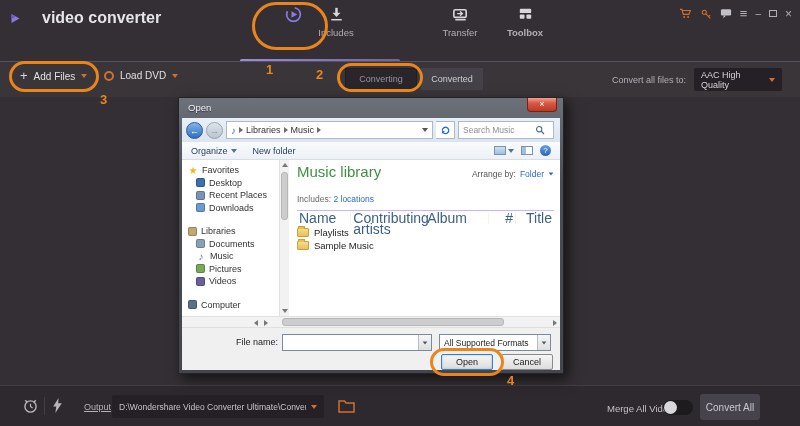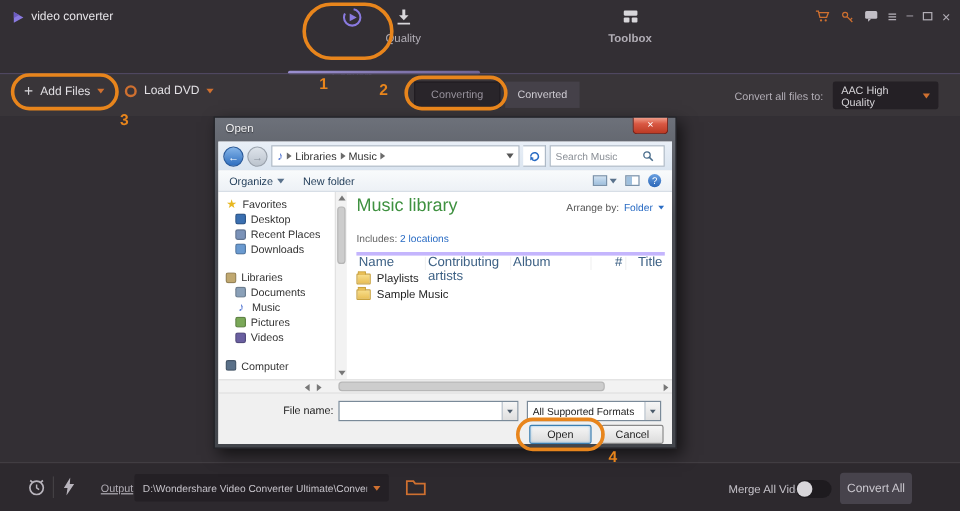--- a/index.html
+++ b/index.html
@@ -5,21 +5,21 @@
   * { margin:0; padding:0; box-sizing:border-box; }
   body { background:#1a181a; font-family:"Liberation Sans", sans-serif; }
   .app { position:relative; width:800px; height:426px; background:#332f34; overflow:hidden; }
 
   
   .titlebar { position:absolute; left:0; top:0; width:800px; height:62px; background:#332f34; }
   .sep-line { position:absolute; left:0; top:61px; width:800px; height:1px; background:#564e6b; }
   .active-underline { position:absolute; left:240px; top:59px; width:160px; height:3px;
      background:linear-gradient(90deg,#9a8fd0,#6f6494); border-radius:2px; }
   .logo { position:absolute; left:10px; top:9px; display:flex; align-items:center; gap:5px; }
-  .logo-text { font-size:10px; font-weight:normal; color:#e6e4e8; }
+  .logo-text { font-size:16px; font-weight:bold; color:#e6e4e8;margin-left:16px; }
   .tab { position:absolute; top:5px; width:62px; display:flex; flex-direction:column; align-items:center; gap:3px; cursor:pointer; }
   .tab .lbl { font-size:9.5px; color:#b2aeb6; }
   .tab.active .lbl { color:#9185e0;margin-top:32px; }
   .winicons { position:absolute; right:8px; top:7px; display:flex; align-items:center; gap:8px; }
   .winicons .wi { font-size:10px; color:#b2aeb6; line-height:10px; }
   .maxbox { width:8px; height:7px; border:1px solid #b2aeb6; }
 
   
   .subbar { position:absolute; left:0; top:62px; width:800px; height:35px; background:#393539; }
   .btn-addfiles { position:absolute; left:20px; top:8px; display:flex; align-items:center; gap:6px; }
@@ -105,21 +105,21 @@
 
   .main { flex:1; padding:3px 6px 0 8px; position:relative; overflow:hidden; }
   .lib-head { display:flex; align-items:baseline; }
   .lib-title { font-size:15px; color:#3f9140; }
   .arrange { margin-left:auto; display:flex; align-items:center; gap:4px; font-size:8.5px; }
   .arrange .al { color:#555; }
   .arrange .av { color:#2a6cc4; }
   .arrange .caret { color:#2a6cc4; transform:scale(.8); }
   .includes { font-size:8.5px; color:#666; margin-top:14px; }
   .includes a { color:#2a6cc4; text-decoration:none; }
-  .cols { display:flex; align-items:center; height:15px; margin-top:6px; border-top:3px solid #c4b5fd; font-size:11px; color:#3d6185; }
+  .cols { display:flex; align-items:center; height:15px; margin-top:6px; border-top:1px solid #c4b5fd; font-size:14px; color:#3d6185; }
   .col { padding:0 2px; height:11px; line-height:11px; border-right:1px solid #f2f2f2; }
   .c-name { width:60px; } .c-artist { width:74px; } .c-album { width:70px; } .c-num { width:30px; text-align:right; } .c-title { flex:1; border-right:none; padding-left:10px; }
   .file-row { display:flex; align-items:center; gap:5px; height:12.5px; font-size:9.5px; color:#1e1e1e; margin-top:1px; }
   .folder-ic { width:12px; height:9px; background:linear-gradient(#f7dd8a,#e9bf56); border:1px solid #c9a23e; border-radius:1px; position:relative; flex:0 0 auto; }
   .folder-ic::before { content:""; position:absolute; left:0; top:-3px; width:5px; height:2px; background:#e9bf56; border:1px solid #c9a23e; border-bottom:none; border-radius:1px 1px 0 0; }
 
   .hscroll { height:11px; background:#f2f2f2; border-top:1px solid #e0e0e0; position:relative; flex:0 0 auto; }
   .hs-left1 { position:absolute; left:72px; top:3px; width:0; height:0; border-top:3px solid transparent; border-bottom:3px solid transparent; border-right:4px solid #777; }
   .hs-left2 { position:absolute; left:82px; top:3px; width:0; height:0; border-top:3px solid transparent; border-bottom:3px solid transparent; border-left:4px solid #777; }
   .hs-right { position:absolute; right:3px; top:3px; width:0; height:0; border-top:3px solid transparent; border-bottom:3px solid transparent; border-left:4px solid #777; }
@@ -159,21 +159,29 @@
         <path d="M7.8 6.6 L14 10 L7.8 13.4 Z" fill="#8a7ae0"></path>
       </svg>
       <span class="lbl">Convert</span>
     </div>
     <div class="tab" style="left:305px;">
       <svg width="19" height="19" viewBox="0 0 20 20">
         <path d="M10 3 v7" stroke="#d8d6da" stroke-width="2.6"></path>
         <path d="M5.8 8.2 L10 12.6 L14.2 8.2 Z" fill="#d8d6da"></path>
         <path d="M4.5 15.5 h11" stroke="#d8d6da" stroke-width="1.6"></path>
       </svg>
-      <span class="lbl">Quality</span>
+      <span class="lbl">Includes</span>
+    </div>
+    <div class="tab" style="left:429px;">
+      <svg width="19" height="19" viewBox="0 0 20 20">
+        <rect x="3" y="5" width="13" height="8" rx="1.5" fill="none" stroke="#d8d6da" stroke-width="1.7"></rect>
+        <path d="M6.5 9 h5 M9.5 6.8 L12 9 L9.5 11.2" fill="none" stroke="#d8d6da" stroke-width="1.4"></path>
+        <path d="M4.5 15.5 h11" stroke="#d8d6da" stroke-width="1.6"></path>
+      </svg>
+      <span class="lbl">Transfer</span>
     </div>
     <div class="tab" style="left:494px;font-weight:bold;">
       <svg width="19" height="19" viewBox="0 0 20 20">
         <rect x="4" y="4" width="12" height="4.5" rx="1" fill="#d8d6da"></rect>
         <rect x="4" y="10" width="5" height="4.5" rx="1" fill="#d8d6da"></rect>
         <rect x="11" y="10" width="5" height="4.5" rx="1" fill="#d8d6da"></rect>
       </svg>
       <span class="lbl">Toolbox</span>
     </div>
 

